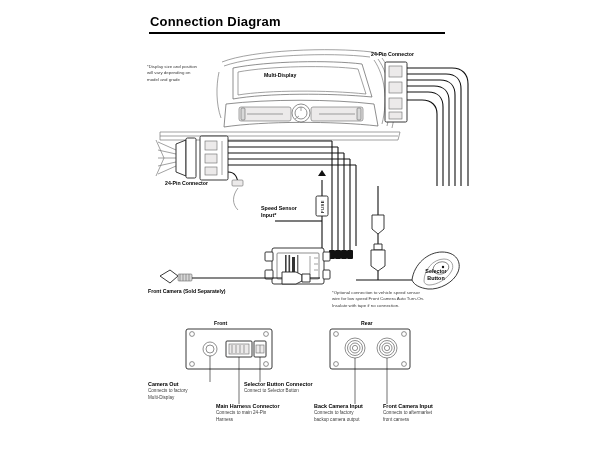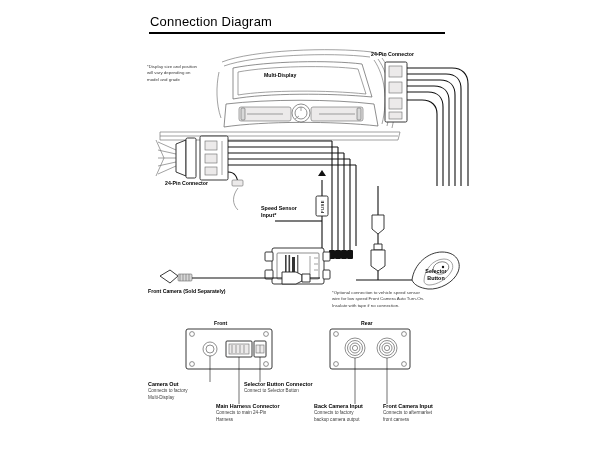--- a/index.html
+++ b/index.html
@@ -1,20 +1,20 @@
 <!DOCTYPE html>
 <html><head>
 <meta charset="utf-8">
 <style>
   html,body{margin:0;padding:0;background:#ffffff;}
   body{width:610px;height:450px;overflow:hidden;
        font-family:"Liberation Sans", sans-serif;color:#111;}
   #root{position:relative;width:610px;height:450px;background:#fff;}
 
-  .title{position:absolute;left:150px;top:14px;font-size:13px;font-weight:normal;
+  .title{position:absolute;left:150px;top:14px;font-size:13px;font-weight:bold;
          letter-spacing:.2px;color:#000;}
   .title-rule{position:absolute;left:149px;top:32px;width:296px;height:2px;background:#000;}
 
   .note{position:absolute;font-size:4.4px;line-height:1.45;color:#3a3a3a;white-space:pre-line;}
   .lbl{position:absolute;font-size:5.2px;font-weight:bold;color:#000;line-height:1.3;}
   .lbl-b{position:absolute;font-size:5.4px;font-weight:bold;color:#000;line-height:1.35;
          white-space:pre-line;}
   .sub{position:absolute;font-size:4.6px;color:#3d3d3d;line-height:1.4;white-space:pre-line;}
 
   svg{position:absolute;left:0;top:0;}

